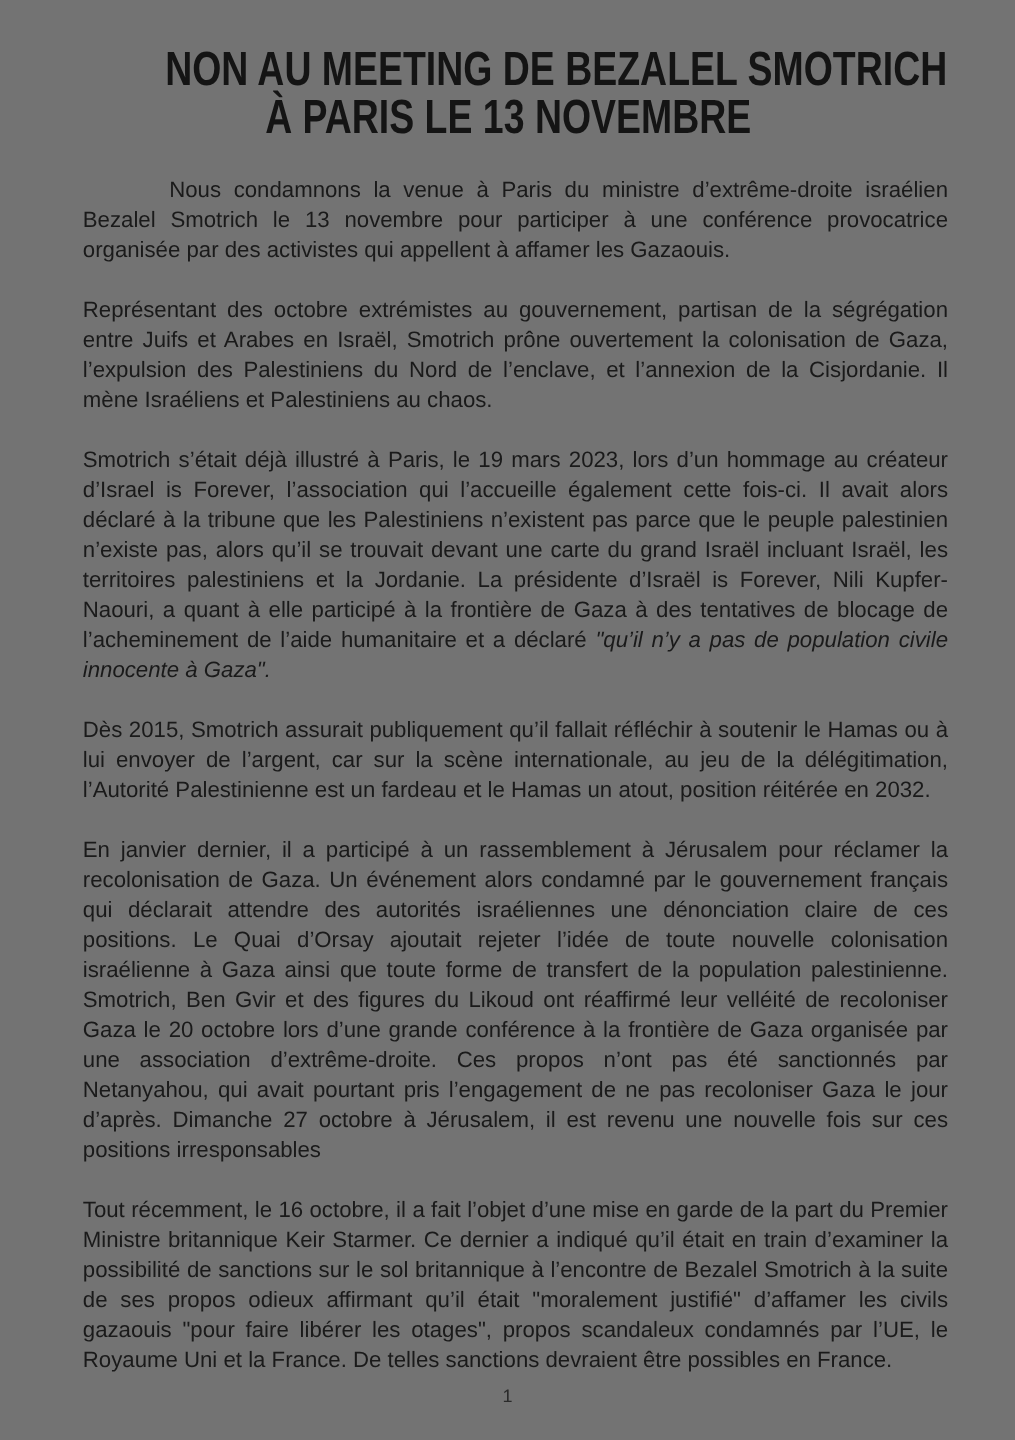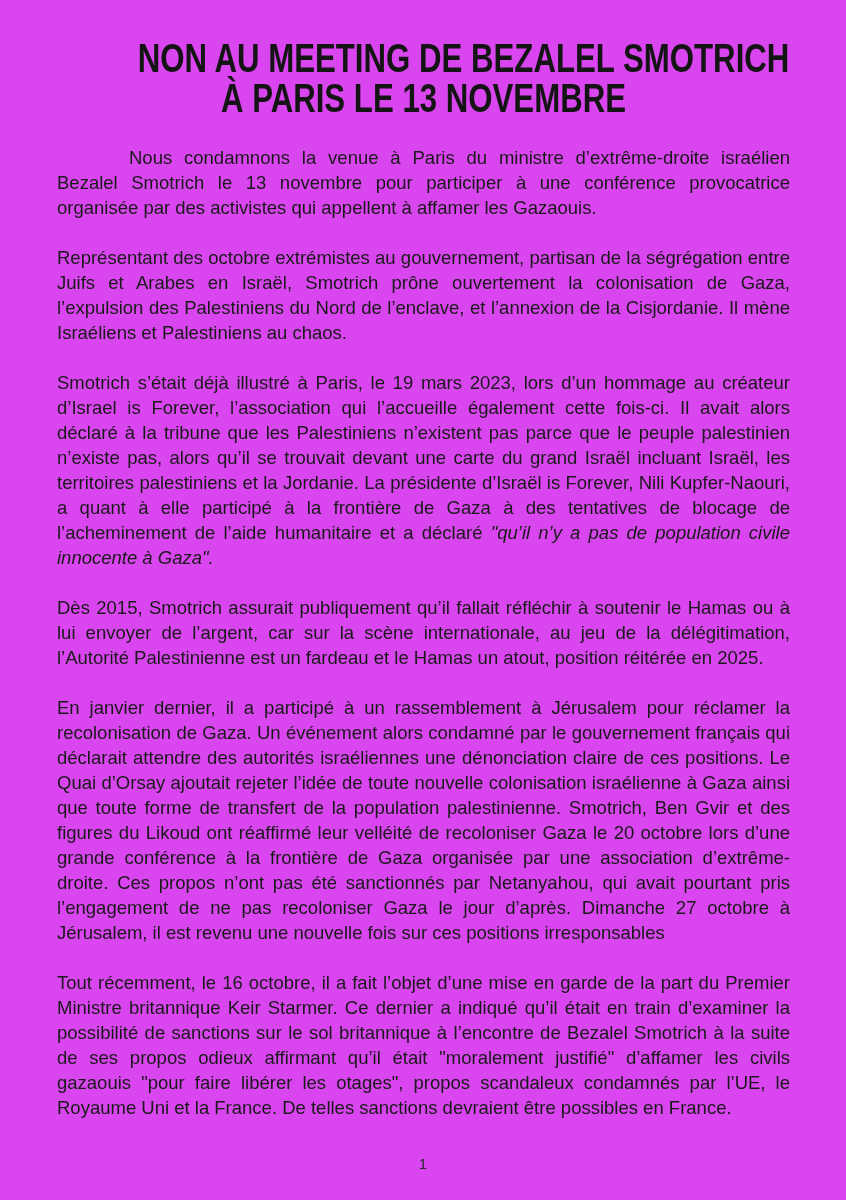--- a/index.html
+++ b/index.html
@@ -13,38 +13,38 @@
     position: relative;
     overflow: hidden;
     font-family: "Liberation Sans", sans-serif;
     color: #1a1a1a;
   }
   .page {
     position: absolute;
     inset: 0;
     box-sizing: border-box;
     padding: 38px 56px 0 57px;
-    background: #d946ef;
+    background: #737373;
   }
   .doc-title {
     margin: 0 0 27px 0;
     text-align: center;
     font-weight: 700;
     font-size: 40px;
     line-height: 40px;
     color: #141414;
     transform: scaleX(0.78);
     transform-origin: 50% 50%;
     white-space: nowrap;
   }
   .doc-title .title-line {
     display: block;
   }
   .body-text .para {
-    margin: 0 0 25px 0;
+    margin: 0 0 25px 12px;
     font-size: 18.5px;
     line-height: 25px;
     text-align: justify;
     color: #1a1a1a;
   }
   .body-text .para.indent {
     text-indent: 72px;
   }
   .seg-italic {
     font-style: italic;
@@ -65,19 +65,19 @@
 <div class="page">
   <h1 class="doc-title">
     <span class="title-line">NON AU MEETING DE BEZALEL SMOTRICH</span>
     <span class="title-line">À PARIS LE 13 NOVEMBRE</span>
   </h1>
 
   <div class="body-text" id="body-text">
       <p class="para indent"><span class="seg-normal">Nous condamnons la venue à Paris du ministre d’extrême-droite israélien Bezalel Smotrich le 13 novembre pour participer à une conférence provocatrice organisée par des activistes qui appellent à affamer les Gazaouis.</span></p>
       <p class="para"><span class="seg-normal">Représentant des octobre extrémistes au gouvernement, partisan de la ségrégation entre Juifs et Arabes en Israël, Smotrich prône ouvertement la colonisation de Gaza, l’expulsion des Palestiniens du Nord de l’enclave, et l’annexion de la Cisjordanie. Il mène Israéliens et Palestiniens au chaos.</span></p>
       <p class="para"><span class="seg-normal">Smotrich s’était déjà illustré à Paris, le 19 mars 2023, lors d’un hommage au créateur d’Israel is Forever, l’association qui l’accueille également cette fois-ci. Il avait alors déclaré à la tribune que les Palestiniens n’existent pas parce que le peuple palestinien n’existe pas, alors qu’il se trouvait devant une carte du grand Israël incluant Israël, les territoires palestiniens et la Jordanie. La présidente d’Israël is Forever, Nili Kupfer-Naouri, a quant à elle participé à la frontière de Gaza à des tentatives de blocage de l’acheminement de l’aide humanitaire et a déclaré </span><span class="seg-italic">"qu’il n’y a pas de population civile innocente à Gaza".</span></p>
-      <p class="para"><span class="seg-normal">Dès 2015, Smotrich assurait publiquement qu’il fallait réfléchir à soutenir le Hamas ou à lui envoyer de l’argent, car sur la scène internationale, au jeu de la délégitimation, l’Autorité Palestinienne est un fardeau et le Hamas un atout, position réitérée en 2025.</span></p>
+      <p class="para"><span class="seg-normal">Dès 2015, Smotrich assurait publiquement qu’il fallait réfléchir à soutenir le Hamas ou à lui envoyer de l’argent, car sur la scène internationale, au jeu de la délégitimation, l’Autorité Palestinienne est un fardeau et le Hamas un atout, position réitérée en 2032.</span></p>
       <p class="para"><span class="seg-normal">En janvier dernier, il a participé à un rassemblement à Jérusalem pour réclamer la recolonisation de Gaza. Un événement alors condamné par le gouvernement français qui déclarait attendre des autorités israéliennes une dénonciation claire de ces positions. Le Quai d’Orsay ajoutait rejeter l’idée de toute nouvelle colonisation israélienne à Gaza ainsi que toute forme de transfert de la population palestinienne. Smotrich, Ben Gvir et des figures du Likoud ont réaffirmé leur velléité de recoloniser Gaza le 20 octobre lors d’une grande conférence à la frontière de Gaza organisée par une association d’extrême-droite. Ces propos n’ont pas été sanctionnés par Netanyahou, qui avait pourtant pris l’engagement de ne pas recoloniser Gaza le jour d’après. Dimanche 27 octobre à Jérusalem, il est revenu une nouvelle fois sur ces positions irresponsables</span></p>
       <p class="para"><span class="seg-normal">Tout récemment, le 16 octobre, il a fait l’objet d’une mise en garde de la part du Premier Ministre britannique Keir Starmer. Ce dernier a indiqué qu’il était en train d’examiner la possibilité de sanctions sur le sol britannique à l’encontre de Bezalel Smotrich à la suite de ses propos odieux affirmant qu’il était "moralement justifié" d’affamer les civils gazaouis "pour faire libérer les otages", propos scandaleux condamnés par l’UE, le Royaume Uni et la France. De telles sanctions devraient être possibles en France.</span></p>
     </div>
 
   <div class="page-number">1</div>
 </div>
 
 </body></html>

